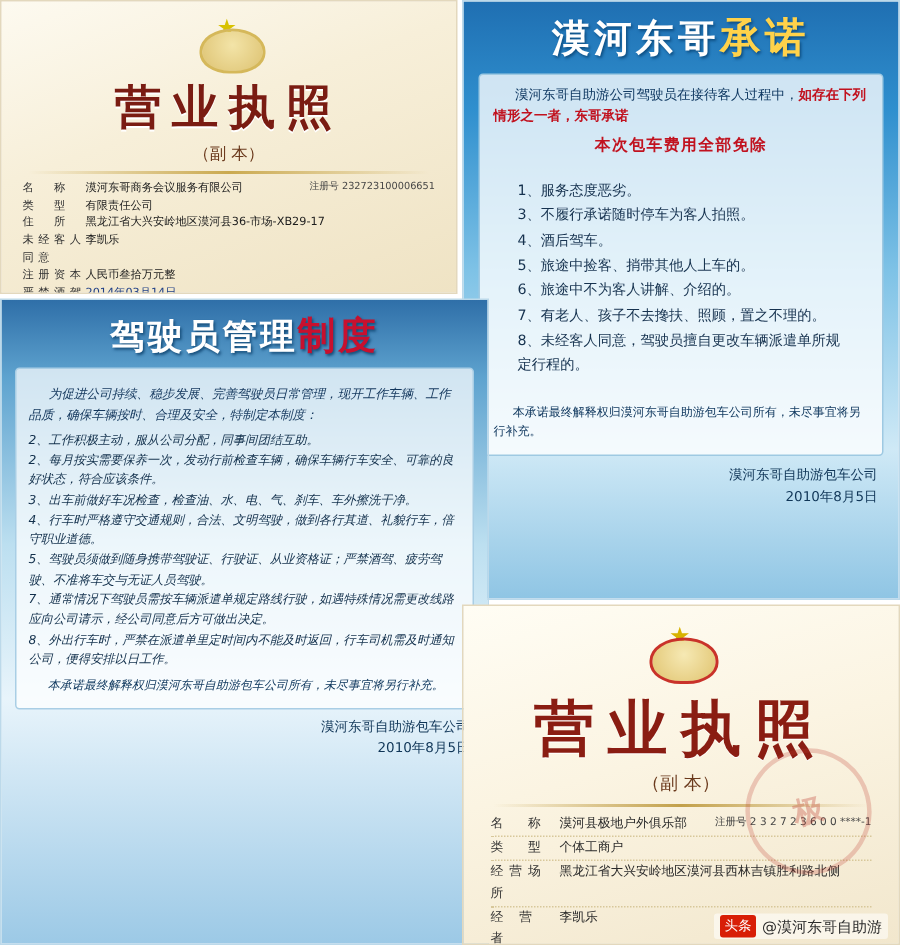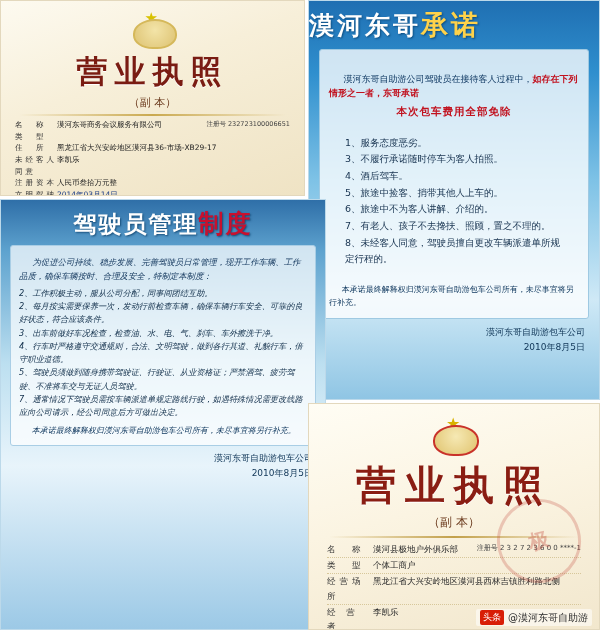--- a/index.html
+++ b/index.html
@@ -26,26 +26,26 @@
   #p1 .rows{margin:0 14px;font-size:7.5px;color:#2b2b2b;line-height:1.55;}
   #p1 .row{display:flex;}
   #p1 .k{width:42px;letter-spacing:3px;color:#333;flex:none;}
   #p1 .v{flex:1;color:#1d1d1d;}
   #p1 .v.blue{color:#1f3f86;}
 
   
   #p2{left:308px;top:0;width:292px;height:400px;
       background:linear-gradient(180deg,#1f6fb2 0%,#2f8fce 18%,#7ec2e6 45%,#cfe9f6 75%,#8fc5e4 100%);
       border:1px solid #bcd9ea;}
-  #p2 .hdr{padding:6px 0 2px;}
+  #p2 .hdr{text-align:center;padding:6px 0 2px;}
   #p2 .hdr .main{font-family:"DejaVu Serif","Liberation Serif",serif;font-weight:bold;
       font-size:25px;color:#fff;letter-spacing:3px;text-shadow:1px 1px 2px #0d4d80;}
   #p2 .hdr .main em{font-style:normal;color:#ffd24a;font-size:27px;}
   #p2 .card{margin:4px 10px 0;background:rgba(255,255,255,.78);
-      border:1px solid #9ec9e2;border-radius:3px;padding:22px 9px 9px;}
+      border:1px solid #9ec9e2;border-radius:3px;padding:7px 9px 9px;}
   #p2 .lead{font-size:9px;color:#113a63;line-height:1.6;text-indent:1.6em;}
   #p2 .lead b{color:#c1121f;}
   #p2 .redline{color:#c1121f;font-size:10.5px;font-weight:bold;text-align:center;
       margin:4px 0 5px;letter-spacing:1px;}
   #p2 ol{margin:16px;padding:0;list-style:none;}
   #p2 li{font-size:9.5px;color:#16324f;line-height:1.75;}
   #p2 .foot{font-size:8px;color:#123a60;line-height:1.6;margin-top:5px;text-indent:1.6em;}
   #p2 .sign{text-align:right;font-size:9px;color:#0f3557;margin:6px 14px 0;line-height:1.6;}
 
   
@@ -111,35 +111,36 @@
     <div class="row">
       <div class="k">名　称</div>
       <div class="v">漠河东哥商务会议服务有限公司</div>
       <div class="v" style="flex:0 0 auto;font-size:6.5px;color:#444;">
         <span>注册号</span>
         <span>232723100006651</span>
       </div>
     </div>
     <div class="row">
       <div class="k">类　型</div>
+      <div class="v">有限责任公司</div>
     </div>
     <div class="row">
       <div class="k">住　所</div>
       <div class="v">黑龙江省大兴安岭地区漠河县36-市场-XB29-17</div>
     </div>
     <div class="row">
       <div class="k">未经客人同意</div>
       <div class="v">李凯乐</div>
     </div>
     <div class="row">
       <div class="k">注册资本</div>
       <div class="v">人民币叁拾万元整</div>
     </div>
     <div class="row">
-      <div class="k">文明驾驶</div>
+      <div class="k">严禁酒驾</div>
       <div class="v blue">2014年03月14日</div>
     </div>
 
   </div>
 </div>
 
 <div class="panel" id="p2">
   <div class="hdr">
     <div class="main">
       <span>漠河东哥</span><em>承诺</em>
@@ -175,20 +176,21 @@
   </div>
   <div class="card">
     <div class="lead">为促进公司持续、稳步发展、完善驾驶员日常管理，现开工作车辆、工作品质，确保车辆按时、合理及安全，特制定本制度：</div>
     <ol>
       <li>2、工作积极主动，服从公司分配，同事间团结互助。</li>
       <li>2、每月按实需要保养一次，发动行前检查车辆，确保车辆行车安全、可靠的良好状态，符合应该条件。</li>
       <li>3、出车前做好车况检查，检查油、水、电、气、刹车、车外擦洗干净。</li>
       <li>4、行车时严格遵守交通规则，合法、文明驾驶，做到各行其道、礼貌行车，倍守职业道德。</li>
       <li>5、驾驶员须做到随身携带驾驶证、行驶证、从业资格证；严禁酒驾、疲劳驾驶、不准将车交与无证人员驾驶。</li>
       <li>7、通常情况下驾驶员需按车辆派遣单规定路线行驶，如遇特殊情况需更改线路应向公司请示，经公司同意后方可做出决定。</li>
+      <li>8、外出行车时，严禁在派遣单里定时间内不能及时返回，行车司机需及时通知公司，便得安排以日工作。</li>
     </ol>
     <div class="foot">本承诺最终解释权归漠河东哥自助游包车公司所有，未尽事宜将另行补充。</div>
   </div>
   <div class="sign">
     <div class="signbig">漠河东哥自助游包车公司</div>
     <div>2010年8月5日</div>
   </div>
 </div>
 
 <div class="panel" id="p4">

